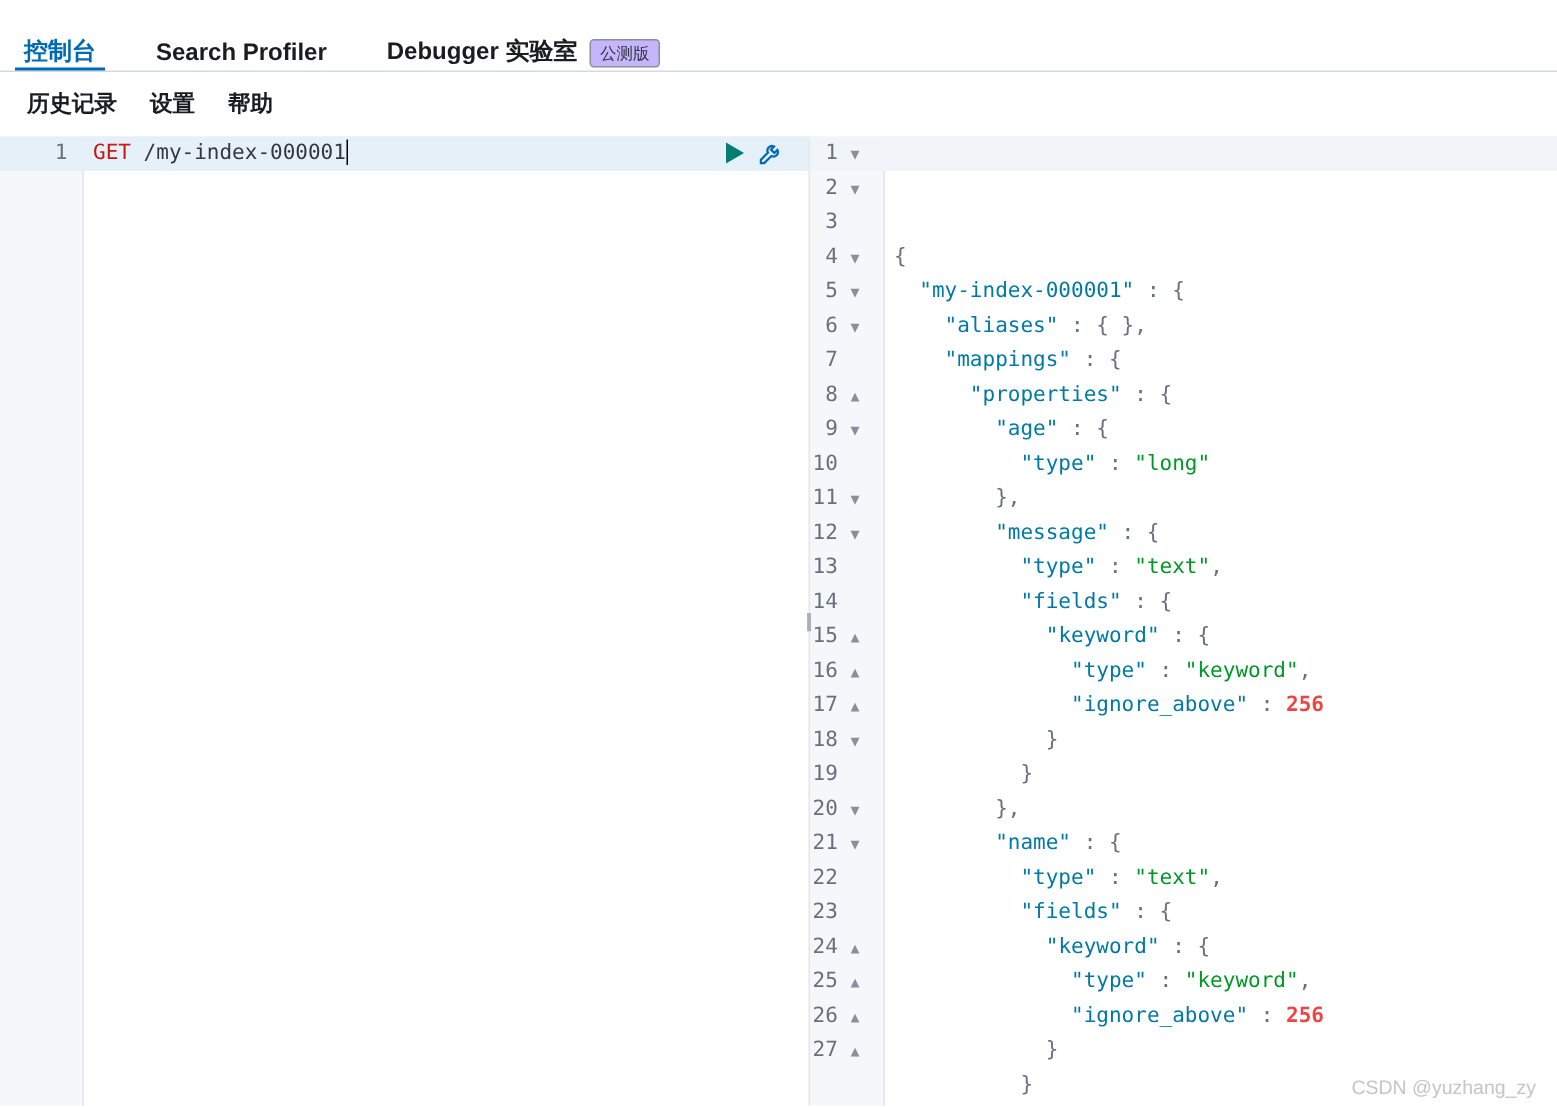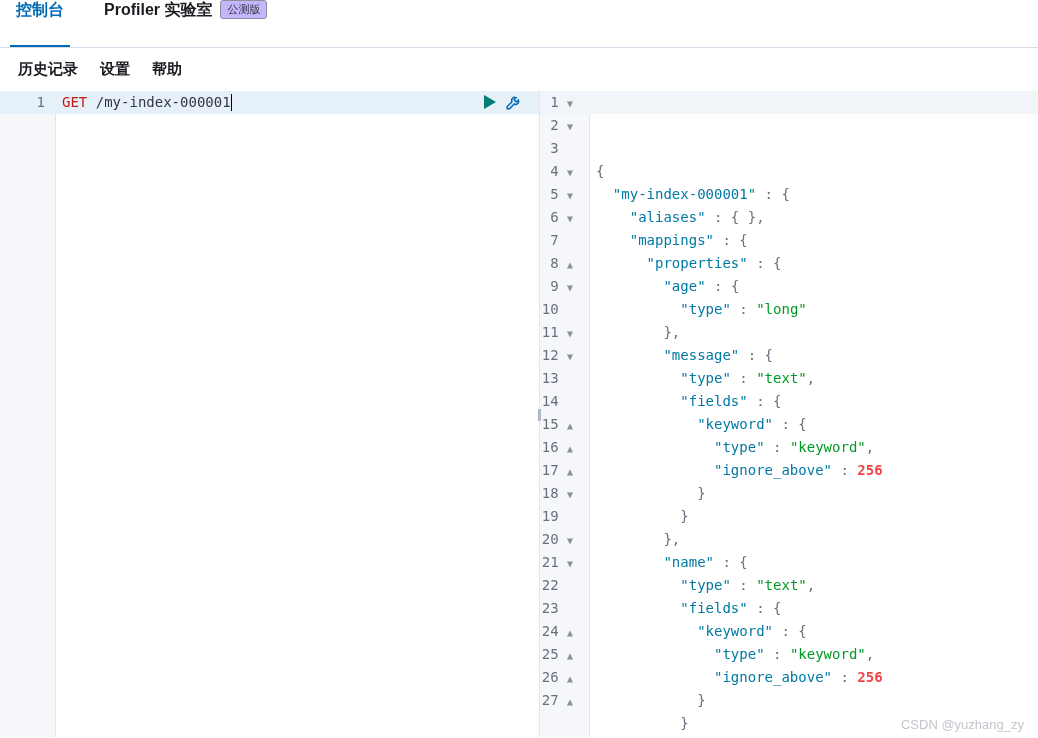--- a/index.html
+++ b/index.html
@@ -21,21 +21,21 @@
       height: 48px;
       gap: 28px;
     }
     .tab {
       font-size: 16px;
       font-weight: 700;
       color: #1a1c21;
       padding: 0 6px;
       height: 100%;
       display: flex;
-      align-items: flex-start;
+      align-items: flex-end;
       cursor: pointer;
       border-bottom: 2px solid transparent;
     }
     .tab.active {
       color: #006bb4;
       border-bottom-color: #006bb4;
     }
     .badge {
       font-size: 11px;
       font-weight: 500;
@@ -165,21 +165,24 @@
     .gut-num { position: relative; z-index:1; height:23px; }
   </style>
 </head>
 <body>
 
 <div class="tabs">
   <div class="tab active">
     <span>控制台</span>
   </div>
   <div class="tab">
-    <span>Profiler 实验室</span>
+    <span>Search Profiler</span>
+  </div>
+  <div class="tab">
+    <span>Debugger 实验室</span>
     <span class="badge">公测版</span>
   </div>
 </div>
 
 <div class="subnav">
   <span>历史记录</span>
   <span>设置</span>
   <span>帮助</span>
 </div>
 

